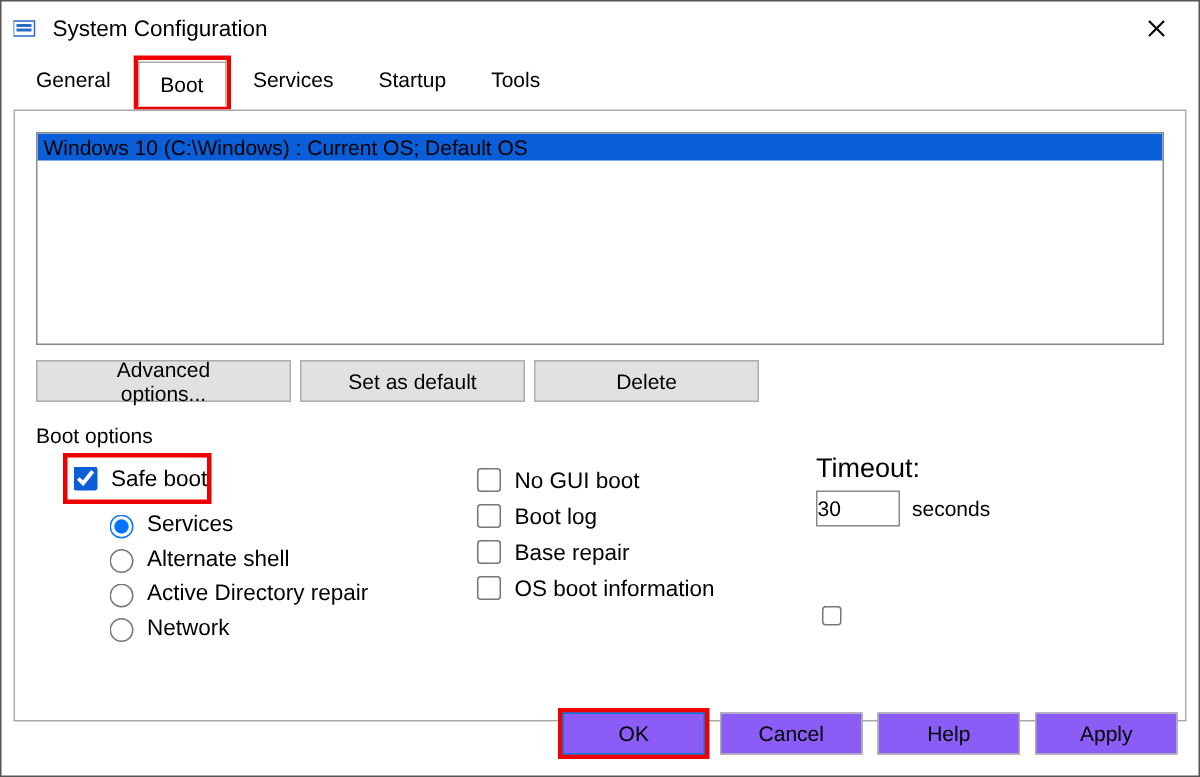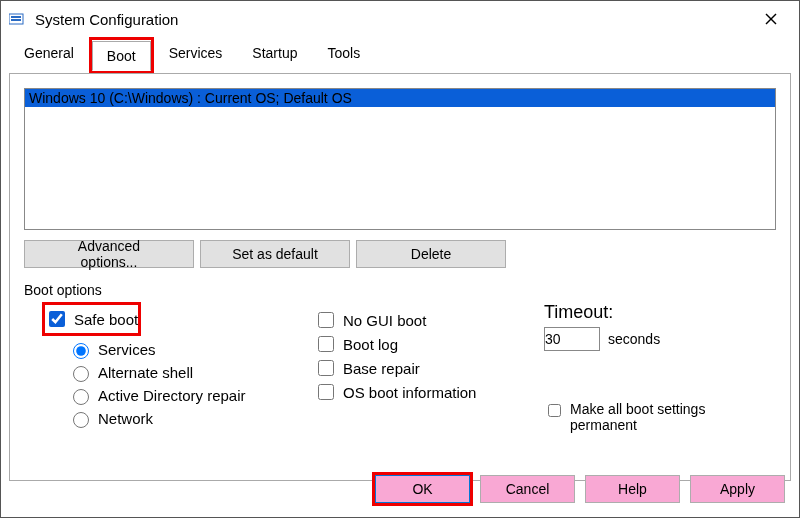--- a/index.html
+++ b/index.html
@@ -32,21 +32,21 @@
 .chk input[type=checkbox] { width: 16px; height: 16px; accent-color: #0a5fd8; }
 .radio { display: flex; align-items: center; gap: 6px; font-size: 15px; margin: 2px 0 4px 0; }
 .radio input[type=radio] { width: 16px; height: 16px; }
 .radios { padding-left: 26px; margin-top: 4px; }
 .timeout-label { font-size: 18px; margin-bottom: 4px; }
 .timeout-row { display: flex; align-items: center; gap: 8px; }
 .timeout-input { width: 56px; height: 24px; border: 1px solid #888; padding: 0 0; font-size: 14px; }
 .perm-chk { margin-top: 50px; display: flex; align-items: flex-start; gap: 6px; }
 .perm-chk input { margin-top: 3px; }
 .footer { position: absolute; bottom: 14px; right: 14px; display: flex; gap: 10px; }
-.fbtn { width: 95px; height: 28px; border: 1px solid #adadad; background: #f9a8d4; cursor: pointer; font-size: 14px; display: inline-flex; align-items: center; justify-content: center; }
+.fbtn { width: 95px; height: 28px; border: 1px solid #adadad; background: #8b5cf6; cursor: pointer; font-size: 14px; display: inline-flex; align-items: center; justify-content: center; }
 .fbtn.ok { border: 1px solid #0078d7; box-shadow: 0 0 0 3px #e00; }
 </style>
 </head>
 <body>
 
 <div class="window">
   <div class="titlebar">
     <span class="title-icon">
       <svg width="18" height="14" viewBox="0 0 18 14">
           <rect x="0" y="2" width="14" height="10" fill="#fff" stroke="#2a6bc4"></rect>
@@ -134,21 +134,20 @@
       </div>
 
       <div class="col3">
         <div class="timeout-label">Timeout:</div>
         <div class="timeout-row">
           <input class="timeout-input" value="30" style="">
           <span>seconds</span>
         </div>
         <label class="perm-chk">
           <input type="checkbox" style="">
-          <span style="max-width:160px;">Make all boot settings permanent</span>
         </label>
       </div>
     </div>
   </div>
 
   <div class="footer">
     <button class="fbtn ok">OK</button>
     <button class="fbtn">Cancel</button>
     <button class="fbtn">Help</button>
     <button class="fbtn">Apply</button>

